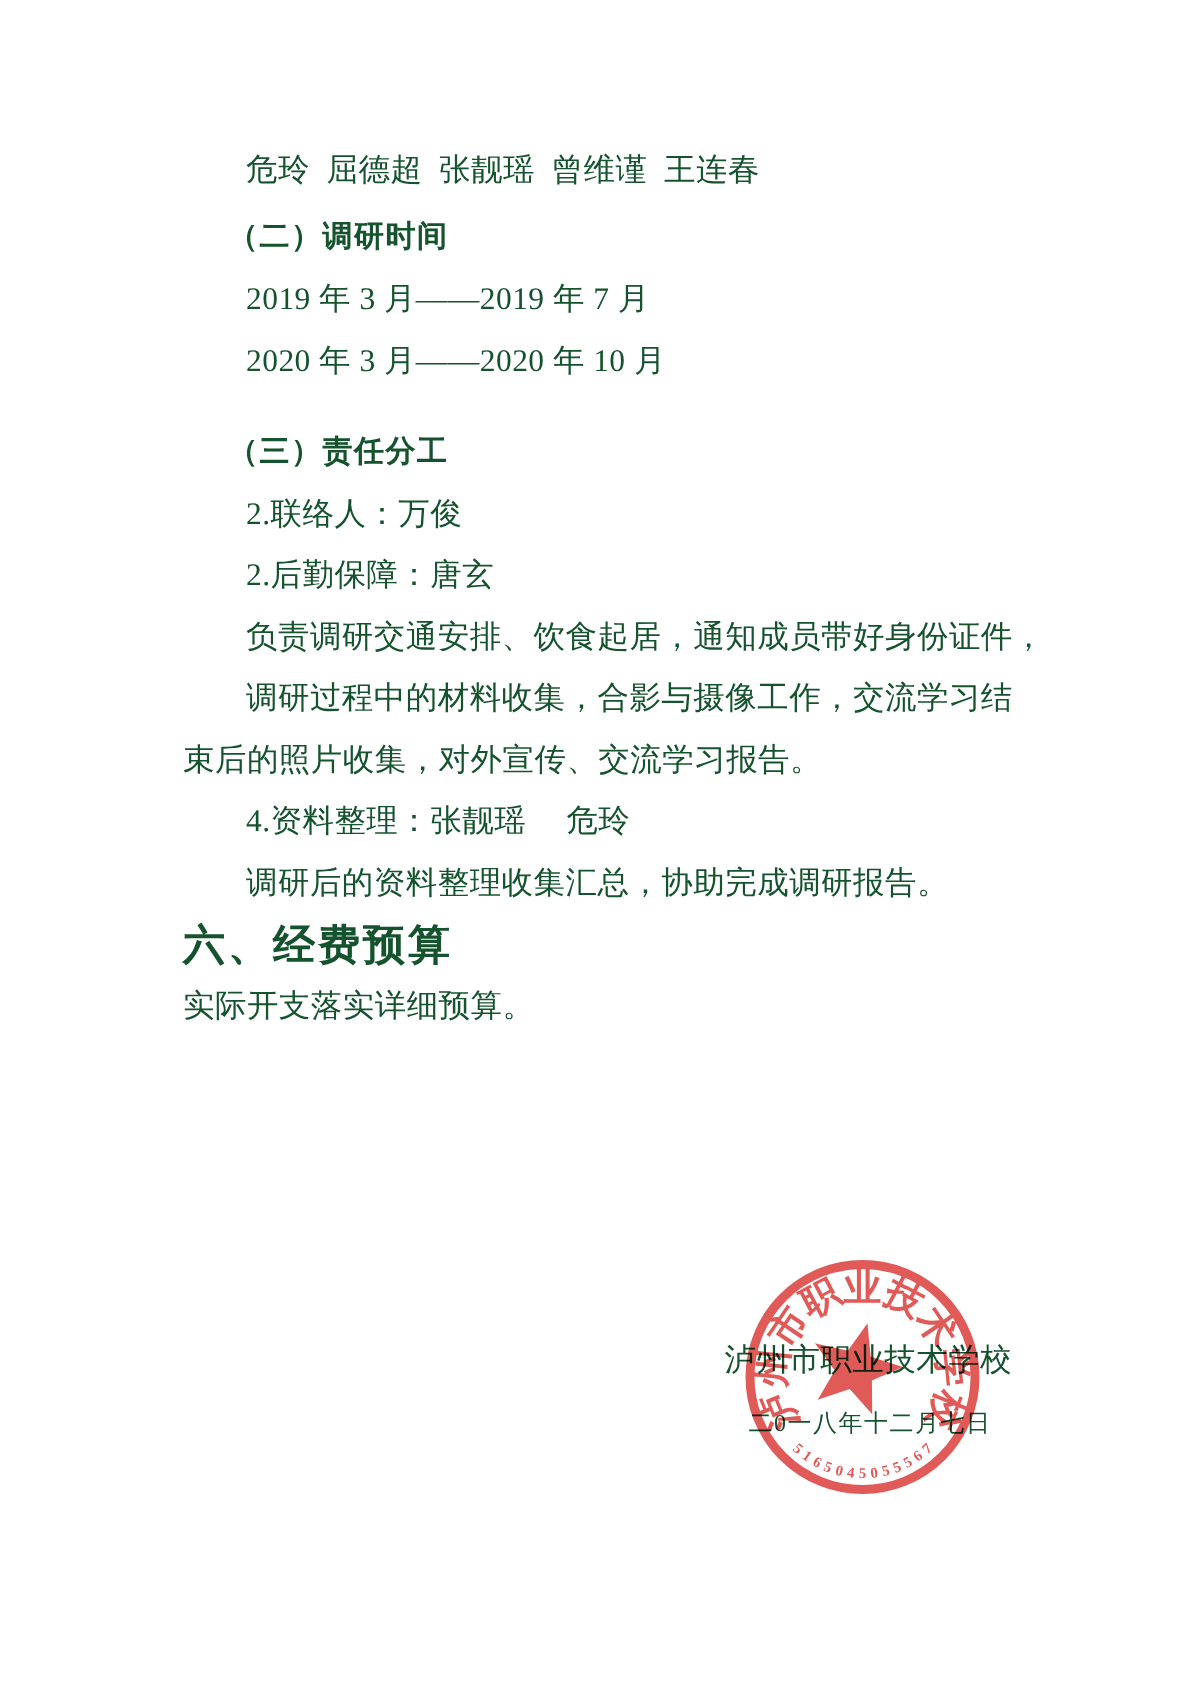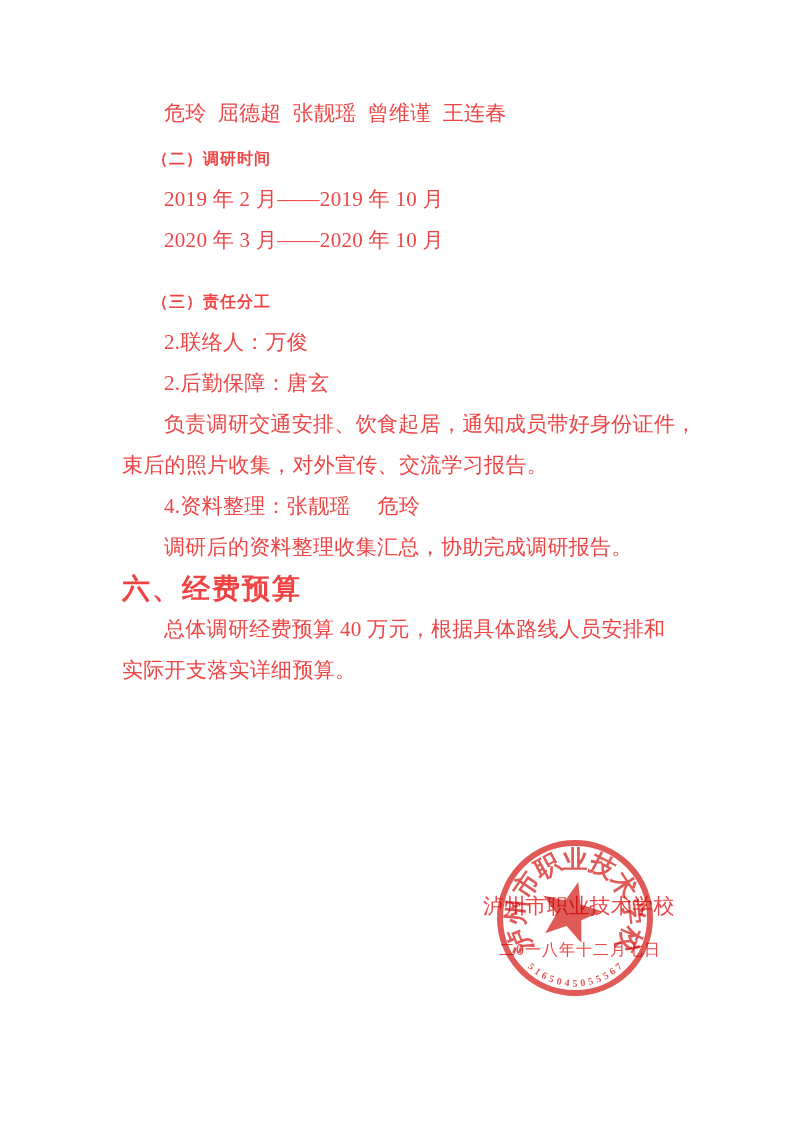--- a/index.html
+++ b/index.html
@@ -2,38 +2,38 @@
 <html><head>
 <meta charset="utf-8">
 <style>
   html,body{margin:0;padding:0;background:#ffffff;}
   .page{
     position:relative;
     width:793px;height:1122px;
     background:#ffffff;
     overflow:hidden;
     font-family:"Liberation Serif", serif;
-    color:#ef4444;
+    color:#14532d;
   }
   .content{
     position:absolute;
     left:122px;top:93px;
     width:565px;
   }
   .ln{
     height:41px;
     line-height:41px;
     font-size:21px;
     white-space:pre;
     letter-spacing:0.3px;
   }
   .indent{padding-left:42px;}
   .h2{
     font-weight:bold;
-    font-size:16px;
+    font-size:20px;
     padding-left:30px;
     letter-spacing:1px;
   }
   .mt4{margin-top:4px;}
   .mt3{margin-top:20px;}
   .h1{
     font-family:"Liberation Sans", sans-serif;
     font-weight:900;
     font-size:28px;
     letter-spacing:2px;
@@ -72,31 +72,31 @@
     font-weight:bold;
   }
 </style>
 </head>
 <body>
 
 <div class="page">
   <div class="content">
     <div class="ln indent">危玲  屈德超  张靓瑶  曾维谨  王连春</div>
     <div class="ln h2 mt4">（二）调研时间</div>
-    <div class="ln indent">2019 年 2 月——2019 年 10 月</div>
+    <div class="ln indent">2019 年 3 月——2019 年 7 月</div>
     <div class="ln indent">2020 年 3 月——2020 年 10 月</div>
     <div class="ln h2 mt3">（三）责任分工</div>
     <div class="ln indent">2.联络人：万俊</div>
     <div class="ln indent">2.后勤保障：唐玄</div>
     <div class="ln indent">负责调研交通安排、饮食起居，通知成员带好身份证件，</div>
+    <div class="ln indent">调研过程中的材料收集，合影与摄像工作，交流学习结</div>
     <div class="ln">束后的照片收集，对外宣传、交流学习报告。</div>
     <div class="ln indent">4.资料整理：张靓瑶　 危玲</div>
     <div class="ln indent">调研后的资料整理收集汇总，协助完成调研报告。</div>
     <div class="ln h1">六、经费预算</div>
-    <div class="ln indent">总体调研经费预算 40 万元，根据具体路线人员安排和</div>
     <div class="ln">实际开支落实详细预算。</div>
   </div>
 
   <div class="sign-line">泸州市职业技术学校</div>
   <div class="date-line">二0一八年十二月七日</div>
 
   <svg class="seal" viewBox="0 0 164 164" xmlns="http://www.w3.org/2000/svg">
     <circle cx="82" cy="80" r="75" fill="none" stroke-width="6" stroke="#dc4340"></circle>
     <polygon points="0,-32 7.9,-10.9 30.4,-9.9 12.8,4.2 18.8,25.9 0,13.5 -18.8,25.9 -12.8,4.2 -30.4,-9.9 -7.9,-10.9" transform="translate(77 75) rotate(15)" fill="#dc4340"></polygon>
     <g id="seal-arc">

